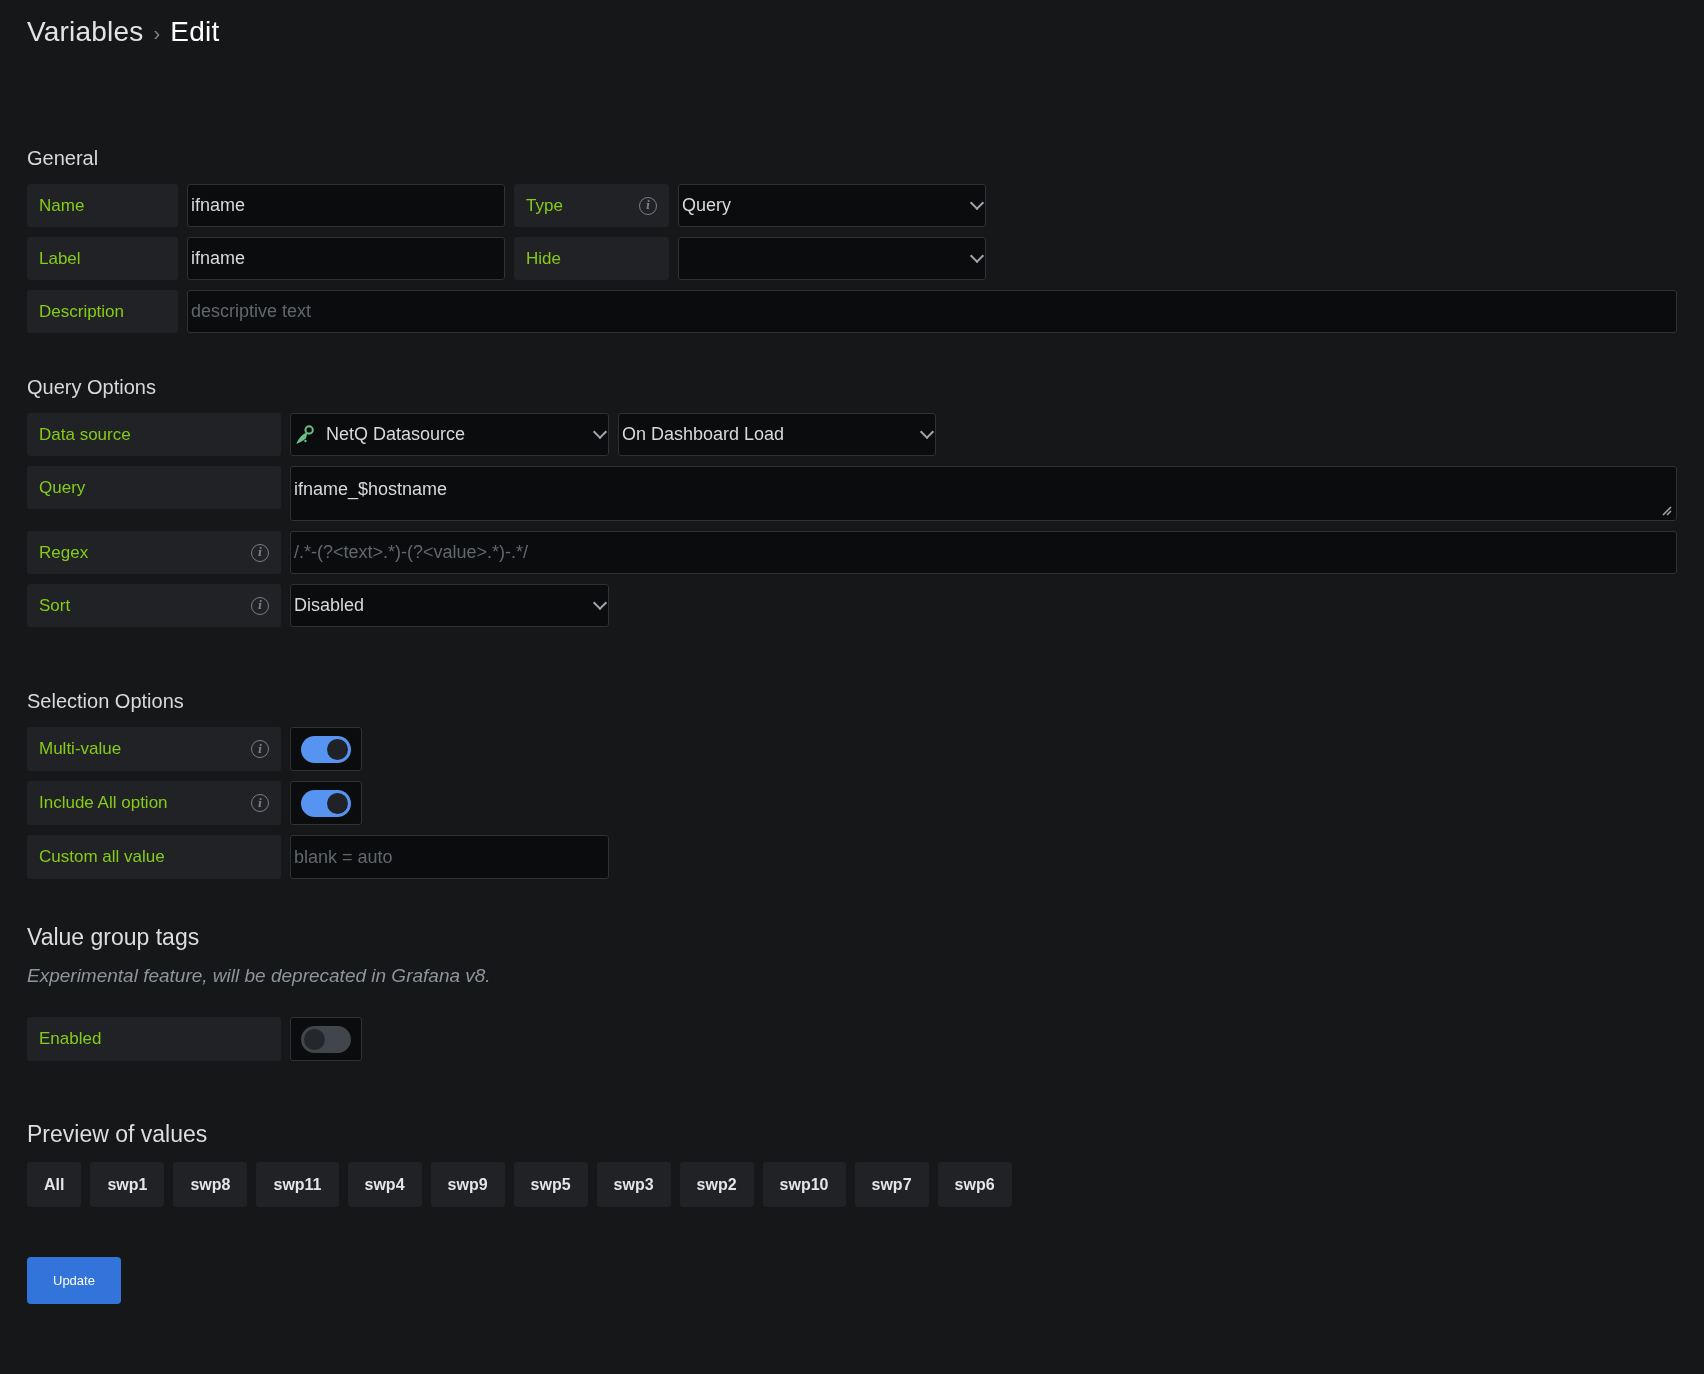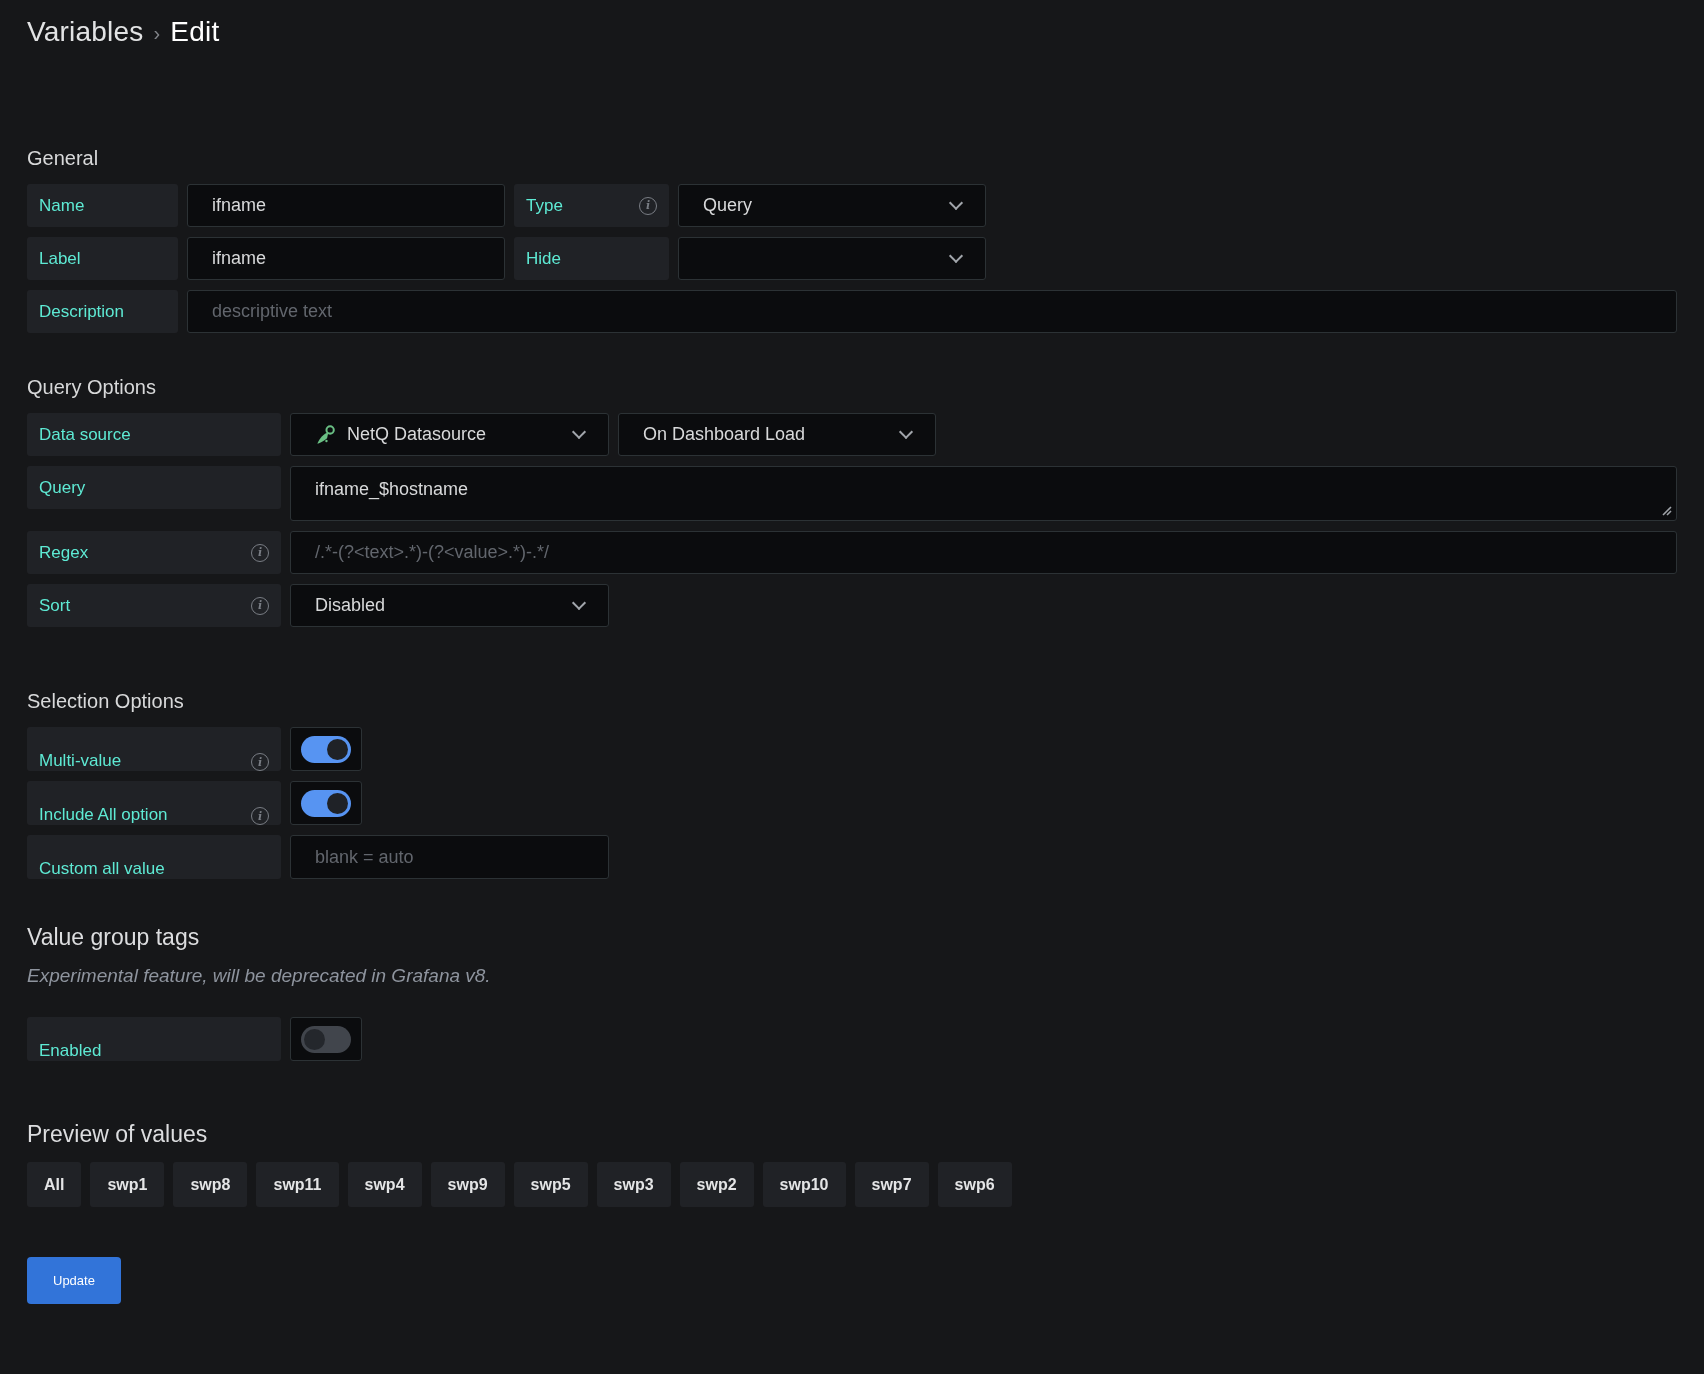--- a/index.html
+++ b/index.html
@@ -18,30 +18,30 @@
   .breadcrumb .current { color:#ffffff; }
 
   h2.section { font-size:20px; font-weight:400; color:#d8d9da; margin:0 0 14px 0; }
   h2.section-lg { font-size:23px; font-weight:400; color:#dcdddf; margin:0 0 14px 0; }
 
   .row { display:flex; gap:9px; margin-bottom:10px; align-items:flex-start; }
 
   .flabel {
     background:#202226; border-radius:3px; height:43px;
     display:flex; align-items:center; justify-content:space-between;
-    padding:0 12px; font-size:17px; font-weight:500; color:#5eead4; flex:none;
+    padding:0 12px; font-size:17px; font-weight:500; color:#84cc16; flex:none;
   }
   .w-gen   { width:151px; }
   .w-type  { width:155px; }
   .w-qo    { width:254px; }
   .w-ref   { width:251px; }
 
   .input, .select, .tarea {
     background:#0b0c0e; border:1px solid #2c3235; border-radius:3px;
-    height:43px; color:#d8d9da; font-size:18px; padding:0 24px;
+    height:43px; color:#d8d9da; font-size:18px; padding:0 3px;
   }
   input.input { outline:none; }
   input.input::placeholder { color:#62666d; opacity:1; }
   .w-val  { width:318px; flex:none; }
   .w-dd   { width:308px; flex:none; }
   .w-ddq  { width:319px; flex:none; }
   .grow   { flex:1 1 auto; }
 
   .select { display:flex; align-items:center; justify-content:space-between; cursor:pointer; flex:none; }
   .select .val { white-space:nowrap; overflow:hidden; }
@@ -73,21 +73,21 @@
     border-radius:3px; display:flex; align-items:center; justify-content:center;
     cursor:pointer; flex:none;
   }
   .track { width:50px; height:27px; border-radius:14px; position:relative; }
   .knob  { width:21px; height:21px; border-radius:50%; position:absolute; top:3px; }
   .toggle-box.on .track  { background:#5794f2; }
   .toggle-box.on .knob   { background:#1f2227; right:3px; }
   .toggle-box.off .track { background:#41454c; }
   .toggle-box.off .knob  { background:#24272c; left:3px; }
   .row-sel { margin-bottom:10px; }
-  .row-sel .flabel, .row-sel .input { height:44px;align-items:flex-end; }
+  .row-sel .flabel, .row-sel .input { height:44px; }
 
   .note { font-style:italic; color:#8e949e; font-size:19px; margin:0 0 30px 0; }
 
   
   .chips { display:flex; gap:9px; flex-wrap:wrap; margin-top:2px; }
   .chip {
     background:#202226; border-radius:3px; height:45px; padding:0 17px;
     display:flex; align-items:center; font-size:16px; font-weight:600; color:#e4e5e6;
   }
 

